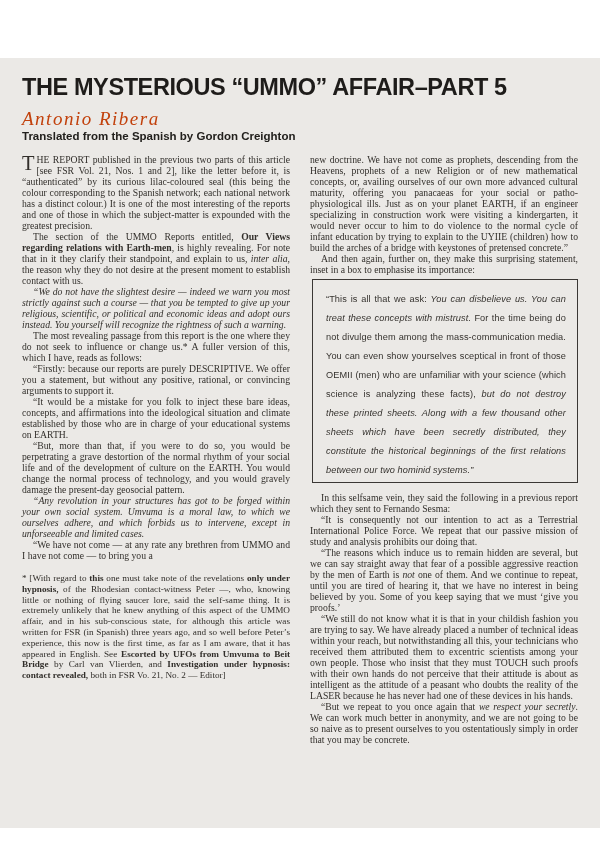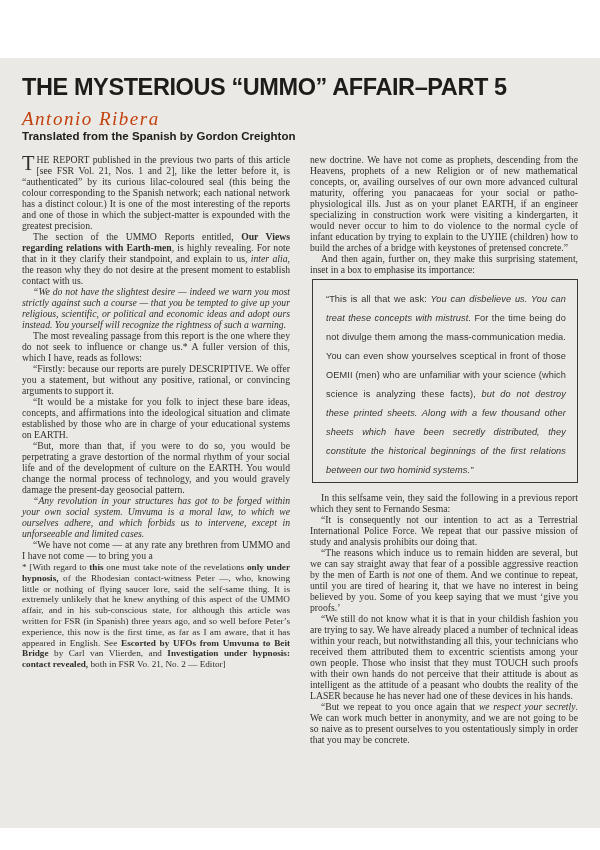--- a/index.html
+++ b/index.html
@@ -15,21 +15,21 @@
             color:#22201d; }
   .columns { display:flex; gap:20px; margin-top:12px; }
   .col { width:268px; font-family:"Liberation Serif",serif; font-size:9.7px; line-height:11px;
          color:#322f2b; text-align:justify; }
   .para { margin:0; }
   .para.indent { text-indent:11px; }
   .para.italic { font-style:italic; }
   .seg-b { font-weight:bold; }
   .seg-i { font-style:italic; }
   .dropcap { float:left; font-size:20.5px; line-height:18px; padding-right:2px; font-weight:normal; }
-  .footnote { margin-top:1px; font-size:9.2px; line-height:10.8px; }
+  .footnote { margin-top:12px; font-size:9.2px; line-height:10.8px; }
   .inset-box { border:1.5px solid #3b3835; margin:4px 0 9px 2px; padding:10px 11px 2px 13px;
                font-family:"Liberation Sans",sans-serif; font-size:9.2px; line-height:19px;
                color:#35322e; letter-spacing:0.1px; text-align:justify; }
 </style>
 </head>
 <body>
 
 <div class="canvas">
   <div class="page">
     <h1 class="title">THE MYSTERIOUS “UMMO” AFFAIR–PART 5</h1>

